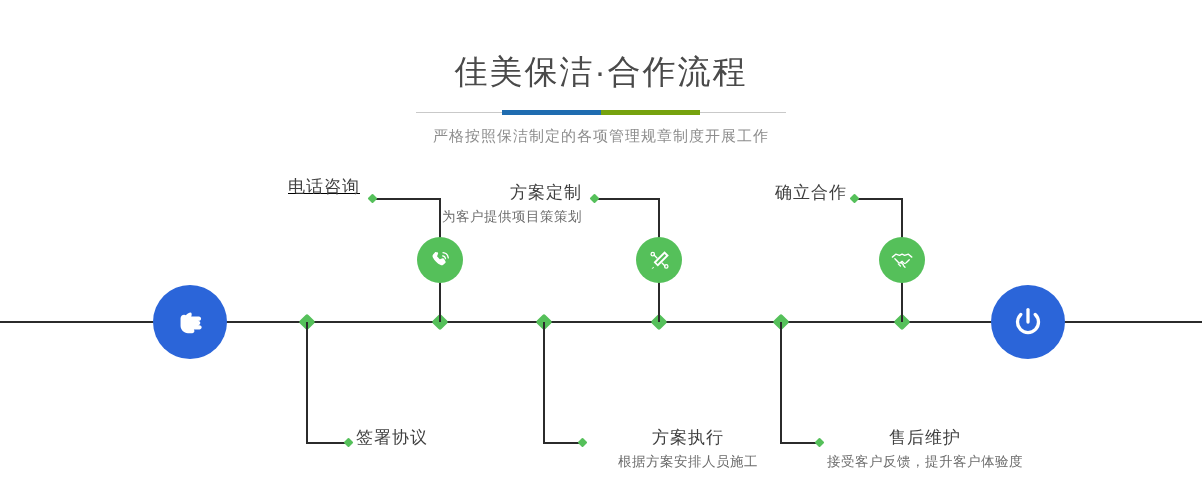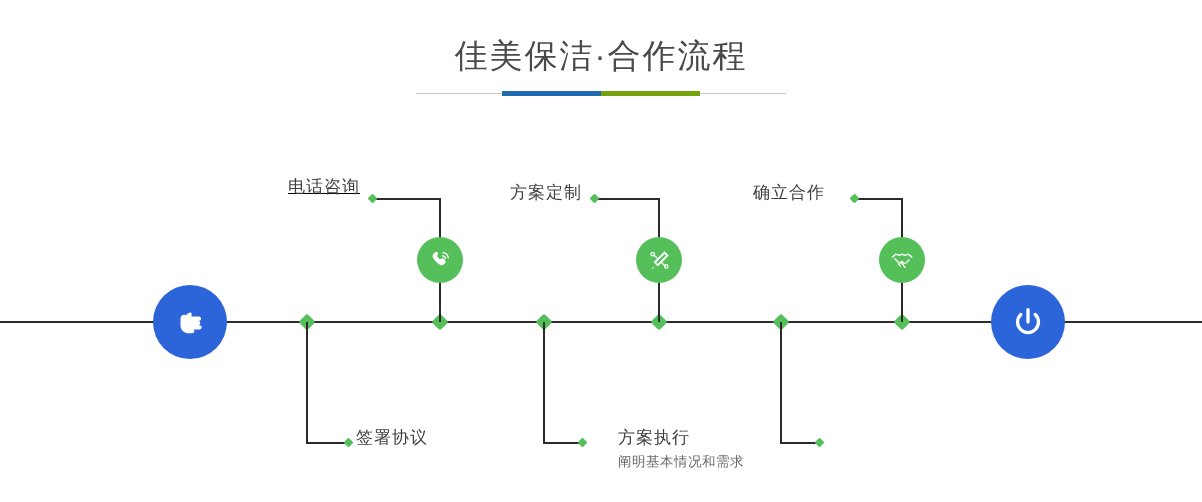--- a/index.html
+++ b/index.html
@@ -25,21 +25,21 @@
     top: 34px;
     width: 1202px;
     text-align: center;
   }
   .page-title {
     font-size: 33px;
     line-height: 44px;
     color: #4a4a4a;
     letter-spacing: 2px;
     font-weight: normal;
-    margin: 0;
+    margin: 16px;
   }
   .divider {
     position: relative;
     width: 370px;
     height: 5px;
     margin: 13px auto 0 auto;
   }
   .divider .rule {
     position: absolute;
     left: 0;
@@ -147,34 +147,35 @@
     letter-spacing: 1px;
   }
   .label-block .lb-desc {
     font-size: 13.5px;
     line-height: 22px;
     color: #6b6b6b;
     margin-top: 2px;
     letter-spacing: 0.5px;
   }
   .label-block.top-label { text-align: right; }
-  .label-block.bottom-label { text-align: left; font-family: Liberation Serif, serif; }
+  .label-block.bottom-label { text-align: center; font-family: Liberation Serif, serif; }
 </style>
 </head>
 <body>
 
 <div id="root">
 
   <div class="header">
     <h1 class="page-title">佳美保洁·合作流程</h1>
     <div class="divider">
       <div class="rule"></div>
       <div class="seg-blue"></div>
       <div class="seg-green"></div>
     </div>
+    <p class="page-subtitle">严格按照保洁制定的各项管理规章制度开展工作</p>
   </div>
 
   <div class="timeline">
 
     <div class="axis"></div>
 
     <div class="endpoint start">
       <span>
         <svg width="42" height="42" viewBox="0 0 64 64">
           <path fill="#ffffff" d="M33.5 17.5c-3.6 0-6.3 2.1-7.6 4.4-0.8-0.5-1.8-0.8-2.9-0.8-3 0-5.4 2.4-5.4 5.4v11.4c0 6.1 5 11.1 11.1 11.1h6.6c1.9 0 3.4-1.5 3.4-3.4 0-0.8-0.3-1.6-0.8-2.2h8.6c1.8 0 3.3-1.5 3.3-3.3s-1.5-3.3-3.3-3.3h-2.1c1.8 0 3.3-1.5 3.3-3.3 0-1.8-1.5-3.3-3.3-3.3h1.2c1.8 0 3.3-1.5 3.3-3.3s-1.5-3.3-3.3-3.3H33.8c0.5-0.9 0.8-1.9 0.8-3 0-1.4-0.4-2.3-1.1-3.1z"></path>
@@ -229,49 +230,54 @@
           <path fill="#ffffff" d="M17 47l-4 6 6-4z"></path>
           <path fill="none" stroke="#ffffff" stroke-width="3" d="M16 13a4 4 0 1 1 0 8 4 4 0 0 1 0-8z"></path>
           <path fill="none" stroke="#ffffff" stroke-width="3" d="M48 42a4 4 0 1 1 0 8 4 4 0 0 1 0-8z"></path>
           <line x1="19" y1="19" x2="26" y2="26" stroke="#ffffff" stroke-width="3" stroke-linecap="round"></line>
           <line x1="38" y1="38" x2="45" y2="45" stroke="#ffffff" stroke-width="3" stroke-linecap="round"></line>
         </svg>
       </span>
     </div>
     <div class="label-block top-label" style="right:620px; top:22px;">
       <div class="lb-title">方案定制</div>
+      <div class="lb-desc">为客户提供项目策策划</div>
     </div>
 
     <div class="diamond" style="left:538px; top:156px;"></div>
     <div class="connector v-line" style="left:543px; top:162px; height:122px;"></div>
     <div class="connector h-line" style="left:543px; top:282px; width:40px;"></div>
     <div class="diamond small" style="left:579px; top:279px;"></div>
 
     <div class="label-block bottom-label" style="left:618px; top:267px;">
       <div class="lb-title">方案执行</div>
-      <div class="lb-desc">阐明基本情况和需求</div>
+      <div class="lb-desc">根据方案安排人员施工</div>
     </div>
 
     <div class="diamond" style="left:896px; top:156px;"></div>
     <div class="connector v-line" style="left:901px; top:38px; height:124px;"></div>
     <div class="connector h-line" style="left:856px; top:38px; width:47px;"></div>
     <div class="diamond small" style="left:851px; top:35px;"></div>
     <div class="node-icon" style="left:879px; top:77px;">
       <span>
         <svg width="27" height="27" viewBox="0 0 64 64">
           <path fill="none" stroke="#ffffff" stroke-width="3.2" stroke-linejoin="round" stroke-linecap="round" d="M8 24l8-7 9 3 6-3 6 3 9-3 8 7"></path>
           <path fill="none" stroke="#ffffff" stroke-width="3.2" stroke-linejoin="round" stroke-linecap="round" d="M14 28l8 8c2 2 5 2 7 0l2-2 3 3c2 2 5 2 7 0l1-1 6-6"></path>
           <path fill="none" stroke="#ffffff" stroke-width="3" stroke-linecap="round" d="M22 40l5 5M28 36l6 6M34 44l4 4"></path>
         </svg>
       </span>
     </div>
-    <div class="label-block top-label" style="right:377px; top:22px;font-family:Liberation Serif, serif;">
+    <div class="label-block top-label" style="right:355px; top:22px;font-family:Liberation Serif, serif;">
       <div class="lb-title">确立合作</div>
     </div>
 
     <div class="diamond" style="left:775px; top:156px;"></div>
     <div class="connector v-line" style="left:780px; top:162px; height:122px;"></div>
     <div class="connector h-line" style="left:780px; top:282px; width:40px;"></div>
     <div class="diamond small" style="left:816px; top:279px;"></div>
 
+    <div class="label-block bottom-label" style="left:827px; top:267px;">
+      <div class="lb-title">售后维护</div>
+      <div class="lb-desc">接受客户反馈，提升客户体验度</div>
+    </div>
 
   </div>
 </div>
 
 </body></html>

